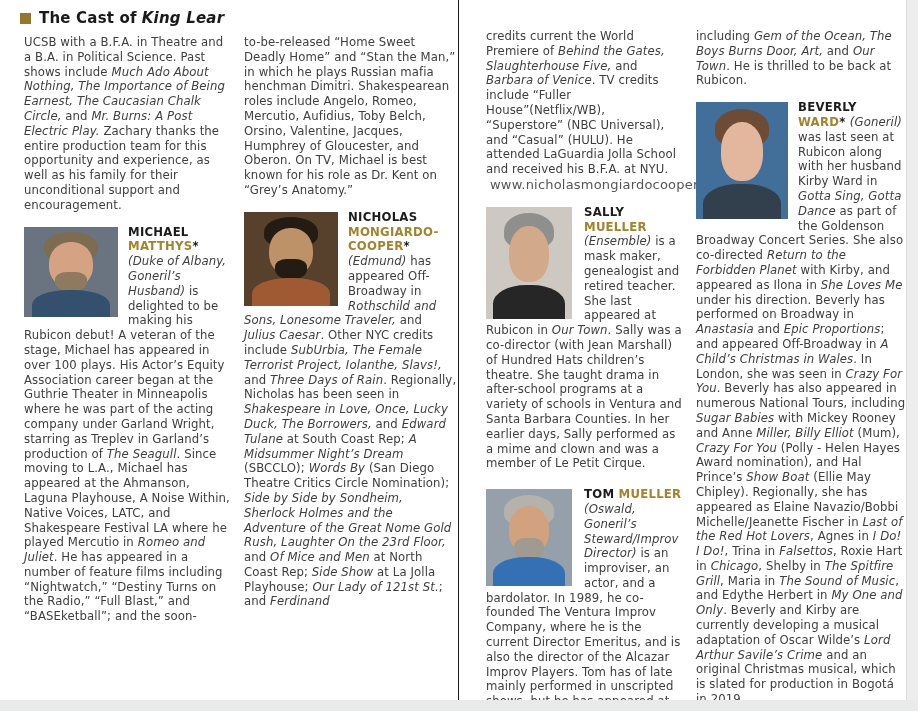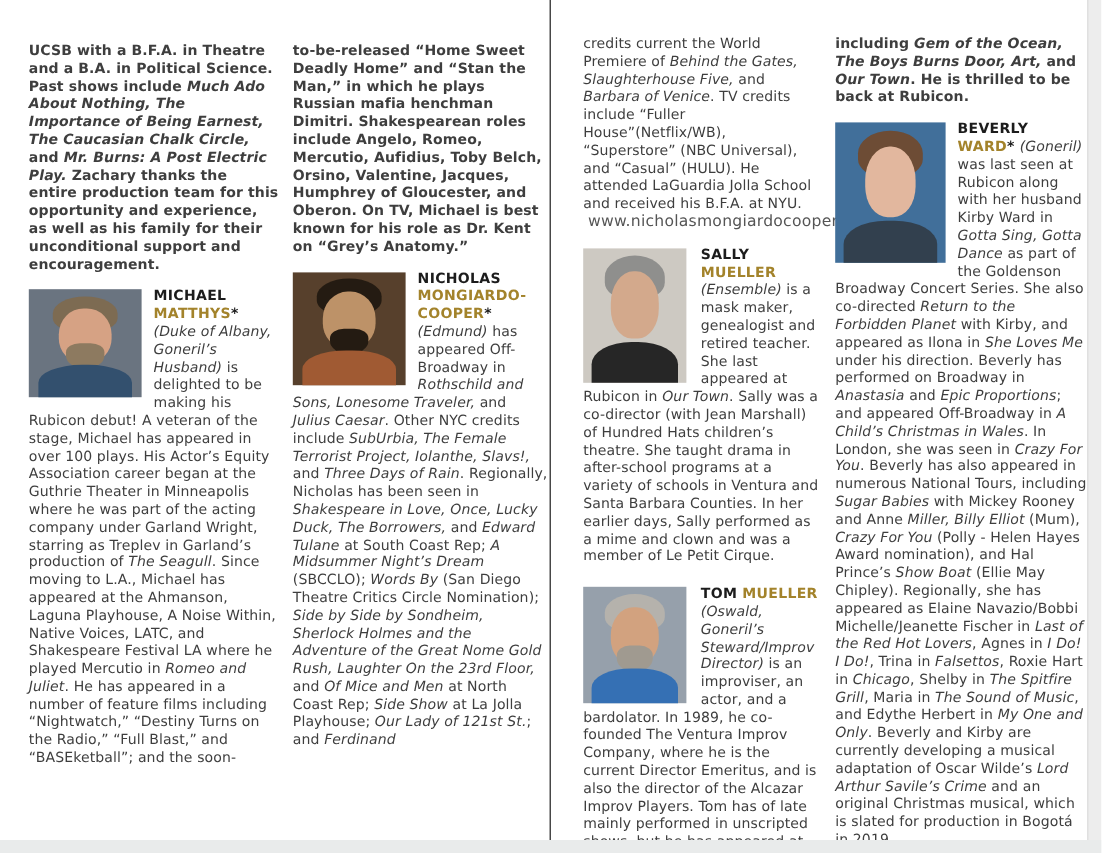--- a/index.html
+++ b/index.html
@@ -17,21 +17,21 @@
   .header .sq{width:11px;height:11px;background:var(--accent_gold_dark);margin-right:8px;display:inline-block;}
   .header .play{font-style:italic;margin-left:5px;}
 
   
   .col{position:absolute;font-size:11.7px;line-height:14.8px;color:var(--body_text);
     text-align:left;letter-spacing:.1px;}
   .col-1{left:24px;top:35px;width:209px;}
   .col-2{left:244px;top:35px;width:213px;}
   .col-3{left:486px;top:29px;width:198px;}
   .col-4{left:696px;top:29px;width:211px;}
-  .para{margin:0 0 12px 0;font-weight:bold;}
+  .para{margin:0 0 12px 0;}
   .rich{display:block;}
 
   .seg-i{font-style:italic;}
   .seg-n{font-weight:bold;color:#1c1c1c;letter-spacing:.25px;}
   .seg-ng{font-weight:bold;color:var(--accent_gold);letter-spacing:.25px;}
 
   
   .bio{margin-top:12px;}
   .bio::after{content:"";display:block;clear:both;}
   .portrait{float:left;margin:2px 10px 4px 0;position:relative;overflow:hidden;background:var(--bg,#888);}
@@ -52,20 +52,25 @@
   
   .divider{position:absolute;left:458px;top:0;width:1px;height:700px;background:var(--rule_color);}
   .edge-right{position:absolute;right:0;top:0;width:12px;height:711px;background:#ededed;border-left:1px solid #ddd;}
   .edge-bottom{position:absolute;left:0;top:700px;width:918px;height:11px;background:var(--page_edge);}
 </style>
 </head>
 <body>
 
 <div class="page">
 
+  <div class="header">
+    <span class="sq"></span>
+    <span>The Cast of</span>
+    <span class="play">King Lear</span>
+  </div>
 
   <div class="col col-1">
     <p class="para rich"><span>UCSB with a B.F.A. in Theatre and a B.A. in Political Science. Past shows include </span><span class="seg-i">Much Ado About Nothing, The Importance of Being Earnest, The Caucasian Chalk Circle,</span><span> and </span><span class="seg-i">Mr. Burns: A Post Electric Play.</span><span> Zachary thanks the entire production team for this opportunity and experience, as well as his family for their unconditional support and encouragement.</span></p>
     <div class="bio">
       <div class="portrait ph-michael" style="--bg: #6a7480; --hair: #7d6b52; --skin: #d6a284; --beard: #8d7a60; --shirt: #33506e;">
         <div class="p-hair"></div>
         <div class="p-face"></div>
         <div class="p-beard"></div>
         <div class="p-shirt"></div>
       </div>

